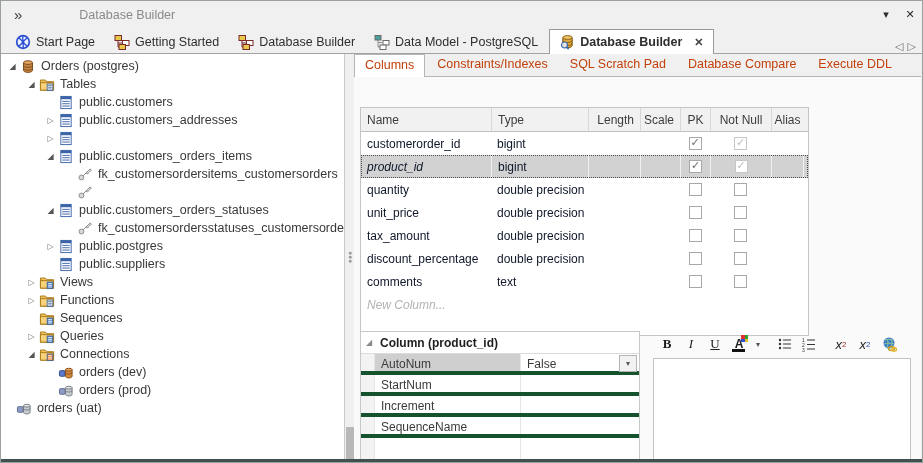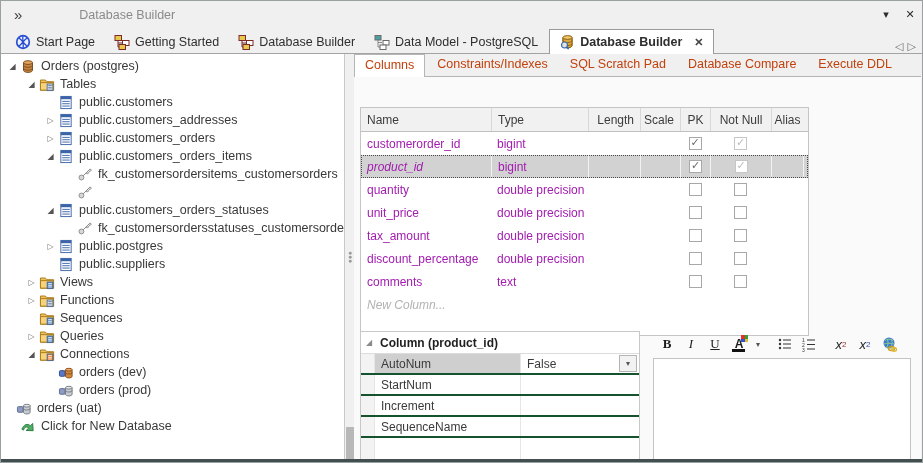--- a/index.html
+++ b/index.html
@@ -41,36 +41,36 @@
   .stab { height:22px; padding:3px 10px 0 10px; margin-right:2px; cursor:pointer; font-size:12.5px; color:#c2410c; }
   .stab.active { background:#fff; border:1px solid #b5b5b5; border-bottom:none; height:23px; margin-bottom:-1px; }
   
   .grid { position:absolute; left:6px; top:33px; width:449px; height:229px; background:#fff; border:1px solid #c5c5c5; overflow:hidden;margin-top:20px; }
   .grow { display:grid; grid-template-columns:130px 97px 52px 40px 30px 61px 32px 1fr; align-items:center; height:23px; }
   .grow.header { background:#f1f1f1; height:24px; border-bottom:1px solid #c0c0c0; color:#3c3c3c; }
   .grow.header > div { border-left:1px solid #d8d8d8; height:100%; display:flex; align-items:center; padding:0 6px; }
   .grow.header > div:first-child { border-left:none; }
   .grow.header > div.ra { justify-content:flex-end; }
   .grow.header > div.ca { justify-content:center; padding:0 8px; }
-  .grow .cell { padding:0 6px; overflow:hidden; white-space:nowrap; color:#a21caf; }
+  .grow .cell { padding:0 6px; overflow:hidden; white-space:nowrap; color:#0f172a; }
   .grow .cbcell { display:flex; justify-content:center; }
   .grow.selected { background:#d2d2d2; outline:1px dotted #4a4a4a; outline-offset:-1px; }
   .grow.selected .cell, .grow.selected .cbcell { border-left:1px solid rgba(255,255,255,.7); height:100%; display:flex; align-items:center; }
   .grow.selected .cell:first-child { border-left:none;font-style:italic; }
   .grow.newrow .cell { color:#b2b2b2; font-style:italic; }
   .cb { width:13px; height:13px; background:#fff; border:1px solid #a8a8a8; position:relative; cursor:pointer; }
   .cb.checked::after { content:"✓"; position:absolute; left:1px; top:-2px; font-size:11px; color:#6a6a6a; }
   .cb.disabled { border-color:#c6c6c6; }
   .cb.disabled::after { color:#bcbcbc; }
   
   .proppanel { position:absolute; left:6px; top:277px; width:280px; bottom:-1px; background:#fff; border:1px solid #c8c8c8; border-bottom:none; }
   .prophdr { display:flex; align-items:center; height:22px; border-bottom:1px solid #dcdcdc; }
   .prophdr .ptri { width:16px; text-align:center; font-size:8px; color:#8a8a8a; }
   .prophdr .ptitle { font-weight:bold; color:#1e1e1e; padding-left:3px; }
-  .prow { display:grid; grid-template-columns:14px 146px 1fr; height:21px; border-bottom:2px solid #14532d; }
+  .prow { display:grid; grid-template-columns:14px 146px 1fr; height:21px; border-bottom:4px solid #14532d; }
   .prow .gut { background:#f3f3f3; border-right:1px solid #e6e6e6; }
   .prow .plabel { padding:3px 0 0 6px; color:#3a3a3a; border-right:1px solid #e6e6e6; }
   .prow.selected .plabel { background:#cfcfcf; }
   .prow .pval { position:relative; padding:3px 0 0 6px; color:#3a3a3a; }
   .prow .ddbtn { position:absolute; right:2px; top:1px; width:18px; height:17px; background:#f2f2f2; border:1px solid #b4b4b4; text-align:center; font-size:8px; color:#555; line-height:16px; cursor:pointer; }
   .prow.filler { height:100%; border-bottom:none; }
   
   .notespanel { position:absolute; left:299px; top:277px; right:10px; bottom:-1px; }
   .ntoolbar { display:flex; align-items:center; height:26px; gap:4px; padding:0 4px; }
   .nbtn { min-width:20px; height:20px; display:flex; align-items:center; justify-content:center; cursor:pointer; border:1px solid transparent; border-radius:2px; font-size:13px; color:#1e1e1e; }
@@ -219,21 +219,20 @@
         </div>
         <div class="trow" style="padding-left: 42px;">
           <span class="exp c">▷</span>
           <span class="nicon">
             <svg viewBox="0 0 16 16" xmlns="http://www.w3.org/2000/svg">
               <rect x="2.5" y="1.5" width="11" height="13" fill="#fff" stroke="#3b63a8"></rect>
               <rect x="2.5" y="1.5" width="11" height="3" fill="#3b63a8"></rect>
               <path d="M4 6.8 h8 M4 9.3 h8 M4 11.8 h8" stroke="#3b63a8"></path>
             </svg>
           </span>
-          <span>public.customers_orders</span>
         </div>
         <div class="trow" style="padding-left: 42px;">
           <span class="exp">◢</span>
           <span class="nicon">
             <svg viewBox="0 0 16 16" xmlns="http://www.w3.org/2000/svg">
               <rect x="2.5" y="1.5" width="11" height="13" fill="#fff" stroke="#3b63a8"></rect>
               <rect x="2.5" y="1.5" width="11" height="3" fill="#3b63a8"></rect>
               <path d="M4 6.8 h8 M4 9.3 h8 M4 11.8 h8" stroke="#3b63a8"></path>
             </svg>
           </span>
@@ -395,29 +394,20 @@
           <span class="exp"></span>
           <span class="nicon">
             <svg viewBox="0 0 16 16" xmlns="http://www.w3.org/2000/svg">
               <rect x="1" y="6" width="6" height="6" rx="1" fill="#8d9bc4" stroke="#5a6a90"></rect>
               <path d="M7.5 5 v7 c0 1 1.5 1.8 3.5 1.8 s3.5 -.8 3.5 -1.8 v-7" fill="#c8cdd4" stroke="#72787f"></path>
               <ellipse cx="11" cy="5" rx="3.5" ry="1.5" fill="#e4e8ec" stroke="#72787f"></ellipse>
               <path d="M7.5 8 c0 1 1.5 1.6 3.5 1.6 s3.5 -.6 3.5 -1.6" stroke="#72787f" fill="none"></path>
             </svg>
           </span>
           <span>orders (uat)</span>
-        </div>
-        <div class="trow" style="padding-left: 4px;">
-          <span class="exp"></span>
-          <span class="nicon">
-            <svg viewBox="0 0 16 16" xmlns="http://www.w3.org/2000/svg">
-              <path d="M1.5 11 C3.5 5.5, 7.5 4.5, 10.5 7.2 L13 4.8 L13.5 12.5 L6 12.2 L8.8 9.6 C6.5 7.8, 4.5 8.2, 3.2 11.8 z" fill="#4fae66" stroke="#2a7a3c" stroke-linejoin="round"></path>
-            </svg>
-          </span>
-          <span>Click for New Database</span>
         </div>
       </div>
   </div>
 
   <div class="splitter">
     <div class="grip">●<br>●<br>●</div>
     <div class="dark"></div>
   </div>
 
   <div class="rightpanel">

